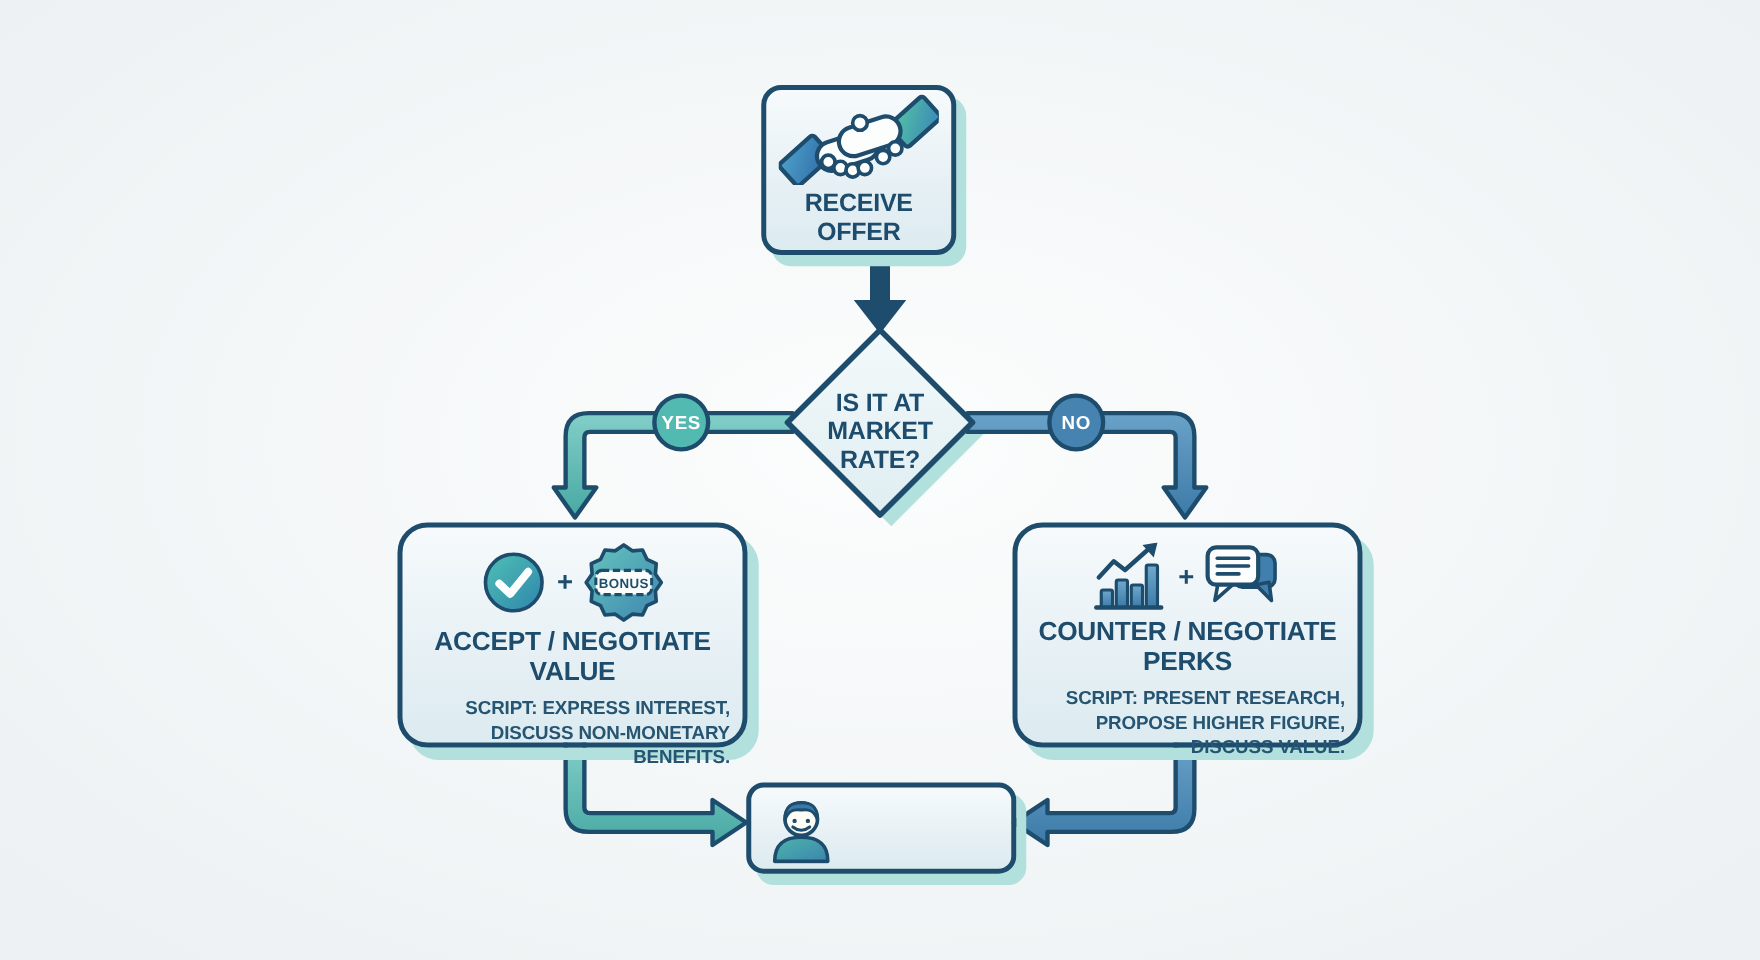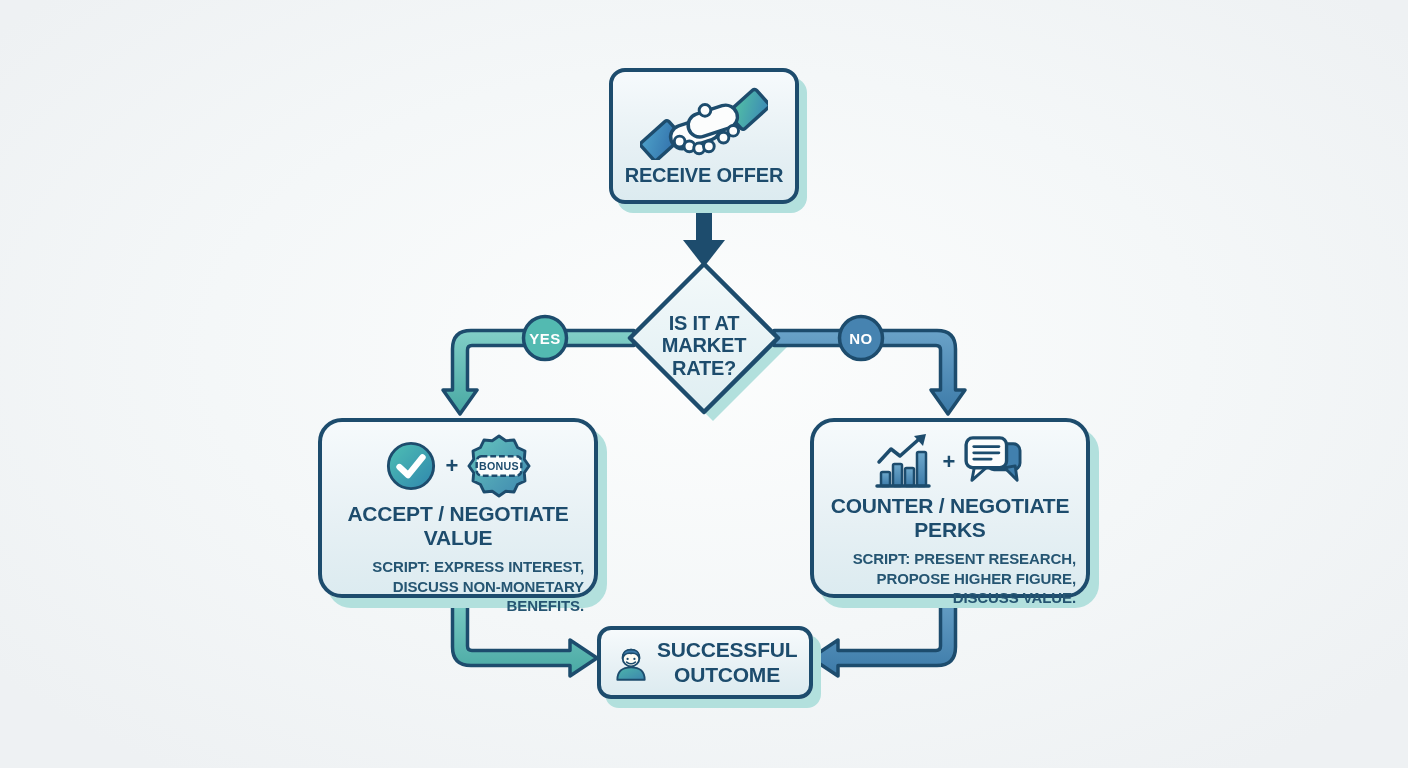--- a/index.html
+++ b/index.html
@@ -9,21 +9,21 @@
     background:radial-gradient(ellipse 900px 520px at 50% 46%, #fcfdfd 0%, #f4f7f8 55%, #eef1f3 100%);
   }
   svg.connectors{position:absolute; left:0; top:0; z-index:1;}
   .node{
     position:absolute; z-index:2; box-sizing:border-box;
     background:linear-gradient(180deg,#f6fafc 0%, #e6f0f4 60%, #dcebf0 100%);
     border:4px solid #1d4c6d; color:#1d4c6d;
     display:flex; flex-direction:column; align-items:center;
   }
   .node-receive{
-    left:609px; top:68px; width:190px; height:136px; border-radius:16px;
+    left:609px; top:68px; width:156px; height:136px; border-radius:16px;
     box-shadow:8px 9px 0 #b2e0dd; justify-content:center; gap:4px;
   }
   .node-big{
     width:280px; height:180px; border-radius:24px;
     box-shadow:9px 10px 0 #b2e0dd; padding-top:12px;
   }
   .node-accept{left:318px; top:418px;}
   .node-counter{left:810px; top:418px;}
   .node-outcome{
     left:597px; top:626px; width:216px; height:73px; border-radius:14px;
@@ -207,16 +207,15 @@
             <stop offset="1" stop-color="#3c85ad"></stop>
         </linearGradient>
       </defs>
       <path d="M7,56 C7,40 17,36 29,36 C41,36 51,40 51,56 Z" fill="url(#gradShirt)" stroke="#1d4c6d" stroke-width="3" stroke-linejoin="round"></path>
       <circle cx="29" cy="21" r="13.5" fill="#fdfcf5" stroke="#1d4c6d" stroke-width="3"></circle>
       <path d="M15.5,22 C15,9.5 22,7.5 29,7.5 C36,7.5 43,9.5 42.5,22 C40,13.5 35,12.5 29,13.5 C23,12.5 18,13.5 15.5,22 Z" fill="#3b79a9" stroke="#1d4c6d" stroke-width="2.5" stroke-linejoin="round"></path>
       <circle cx="23.5" cy="22.5" r="1.8" fill="#1d4c6d"></circle>
       <circle cx="34.5" cy="22.5" r="1.8" fill="#1d4c6d"></circle>
       <path d="M22,27.5 Q29,33 36,27.5" fill="none" stroke="#1d4c6d" stroke-width="2.5" stroke-linecap="round"></path>
     </svg>
-    <div class="node-title outcome-title">SUCCESSFUL OUTCOME</div>
   </div>
 
 </div>
 
 </body></html>

